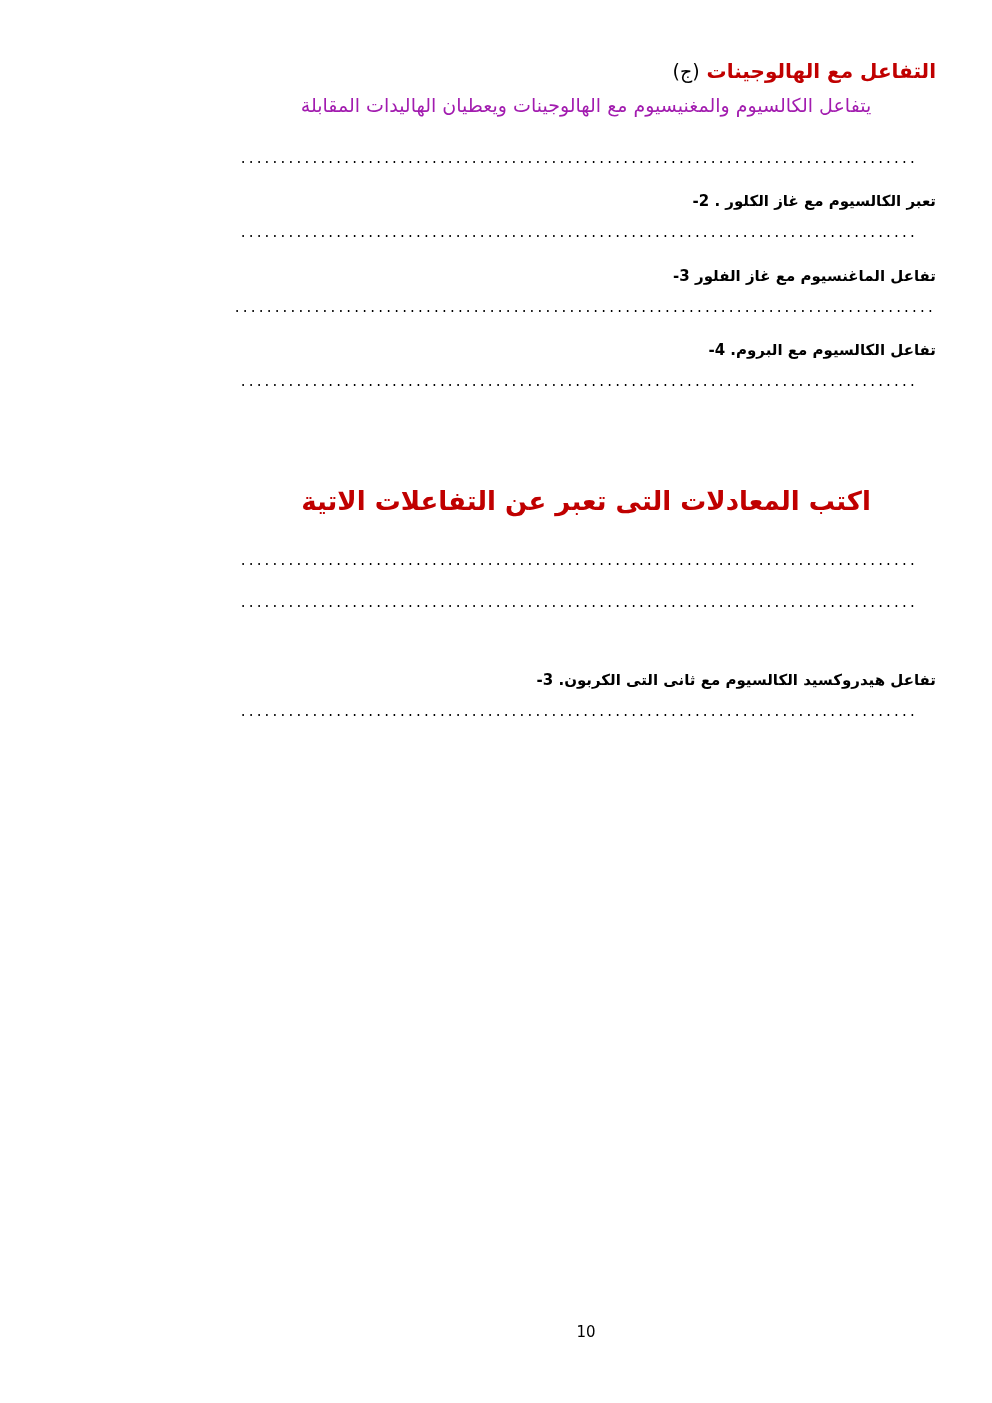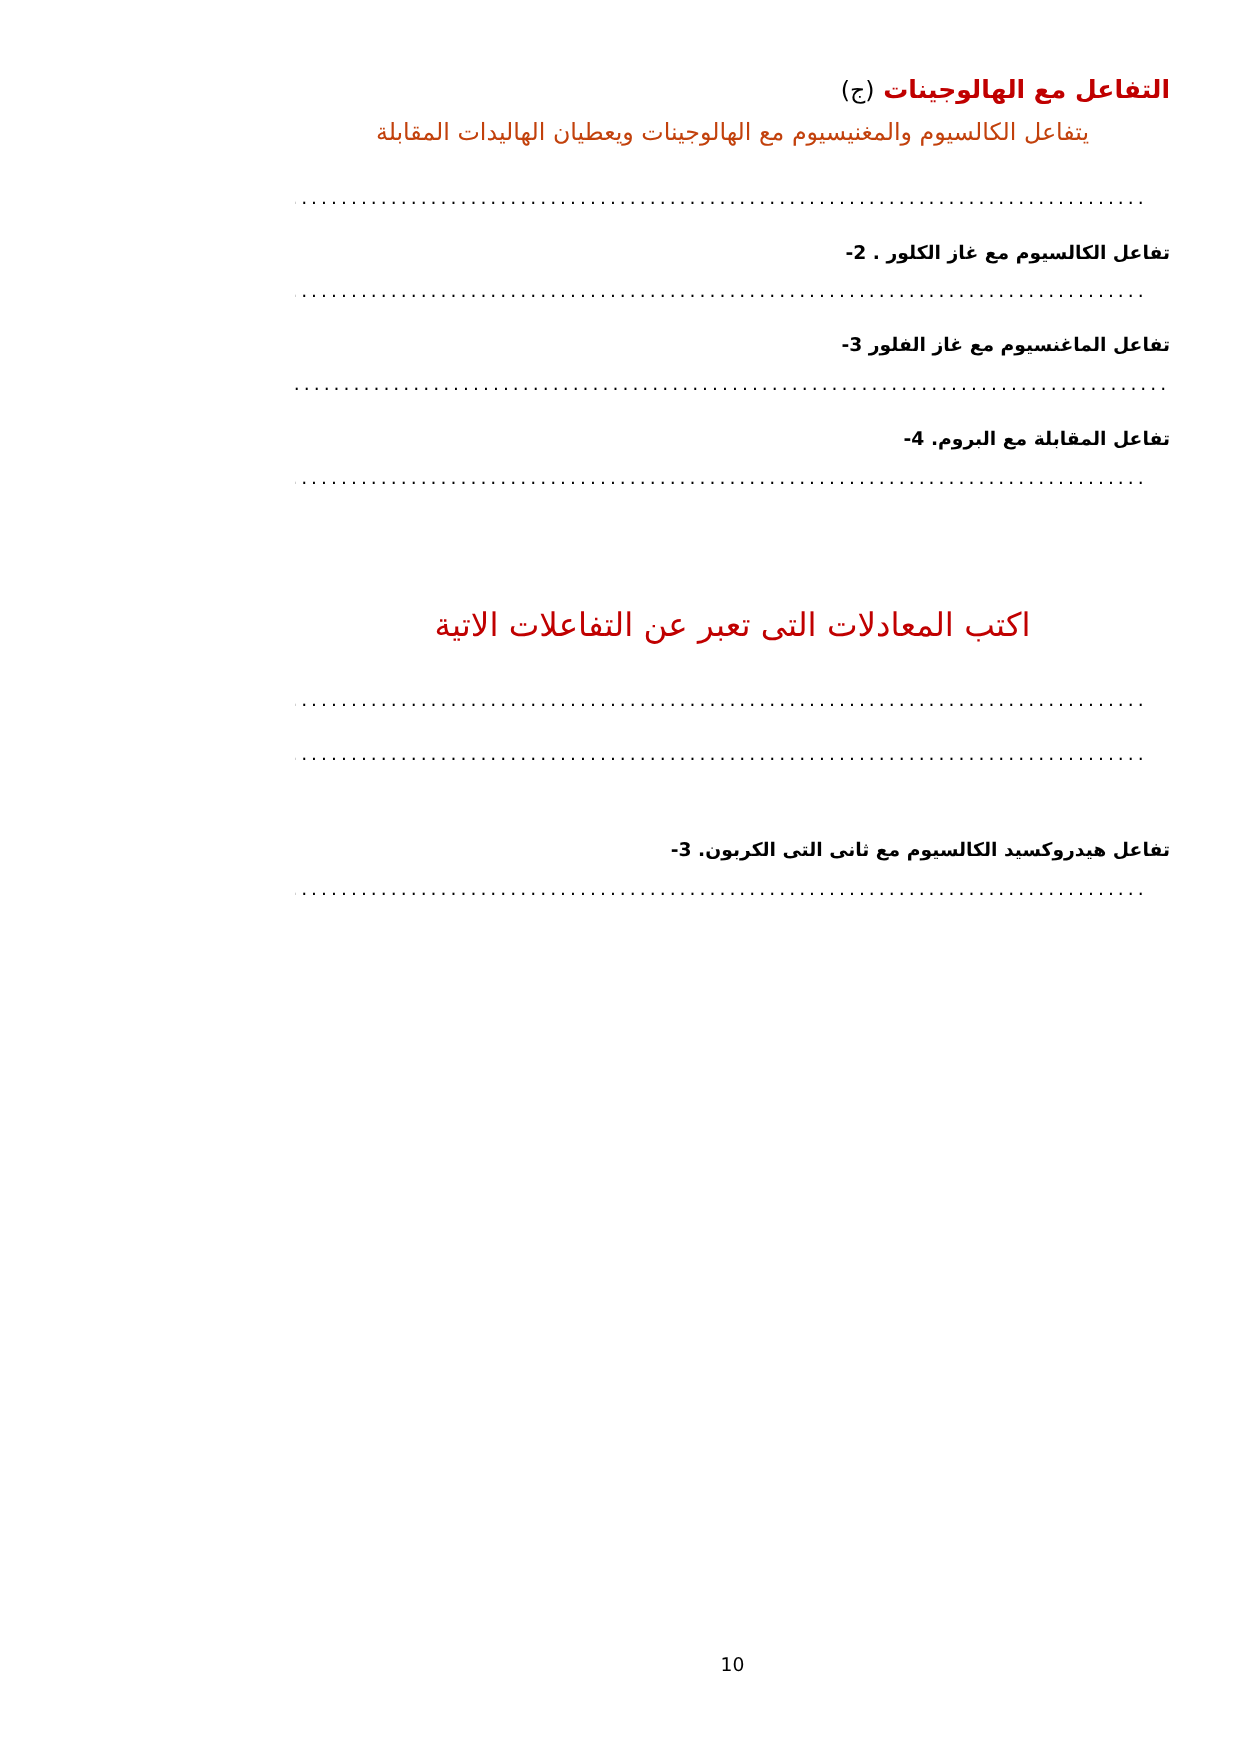--- a/index.html
+++ b/index.html
@@ -37,21 +37,21 @@
   }
   .heading-red {
     color: #c00000;
   }
   .intro-line {
     direction: rtl;
     text-align: center;
     font-size: 19px;
     line-height: 1.5;
     margin: 4px 0 30px 0;
-    color: #c2410c;
+    color: #a21caf;
   }
   .q-item {
     direction: rtl;
     text-align: right;
     font-size: 15px;
     font-weight: bold;
     color: #000000;
     margin: 0 0 6px 0;
     padding-left: 0;
     padding-right: 0;
@@ -76,21 +76,21 @@
   .answer-line.indent-a {
     padding: 0 18px 0 0;
   }
   .answer-line.indent-b {
     padding: 0 0 0 10px;
   }
   .big-heading {
     direction: rtl;
     text-align: center;
     font-size: 26px;
-    font-weight: normal;
+    font-weight: bold;
     color: #c00000;
     margin: 96px 0 36px 0;
     letter-spacing: -0.5px;
   }
   .spacer-mid {
     height: 34px;
   }
   .page-number {
     position: absolute;
     bottom: 62px;
@@ -116,37 +116,37 @@
   </div>
 
   <div class="intro-line">يتفاعل الكالسيوم والمغنيسيوم مع الهالوجينات ويعطيان الهاليدات المقابلة</div>
 
   <div class="q-block">
     <div class="answer-line indent-a">................................................................................................................................</div>
   </div>
 
   <div class="q-block">
     <div class="q-item">
-      <span class="q-text">تفاعل الكالسيوم مع غاز الكلور .</span>
+      <span class="q-text">تعبر الكالسيوم مع غاز الكلور .</span>
       <span class="q-num">2-</span>
     </div>
     <div class="answer-line indent-a">................................................................................................................................</div>
   </div>
 
   <div class="q-block">
     <div class="q-item">
       <span class="q-text">تفاعل الماغنسيوم مع غاز الفلور</span>
       <span class="q-num">3-</span>
     </div>
     <div class="answer-line indent-b">................................................................................................................................</div>
   </div>
 
   <div class="q-block">
     <div class="q-item">
-      <span class="q-text">تفاعل المقابلة مع البروم.</span>
+      <span class="q-text">تفاعل الكالسيوم مع البروم.</span>
       <span class="q-num">4-</span>
     </div>
     <div class="answer-line indent-a">................................................................................................................................</div>
   </div>
 
   <div class="big-heading">اكتب المعادلات التى تعبر عن التفاعلات الاتية</div>
 
   <div class="q-block">
     <div class="answer-line indent-a">................................................................................................................................</div>
   </div>

